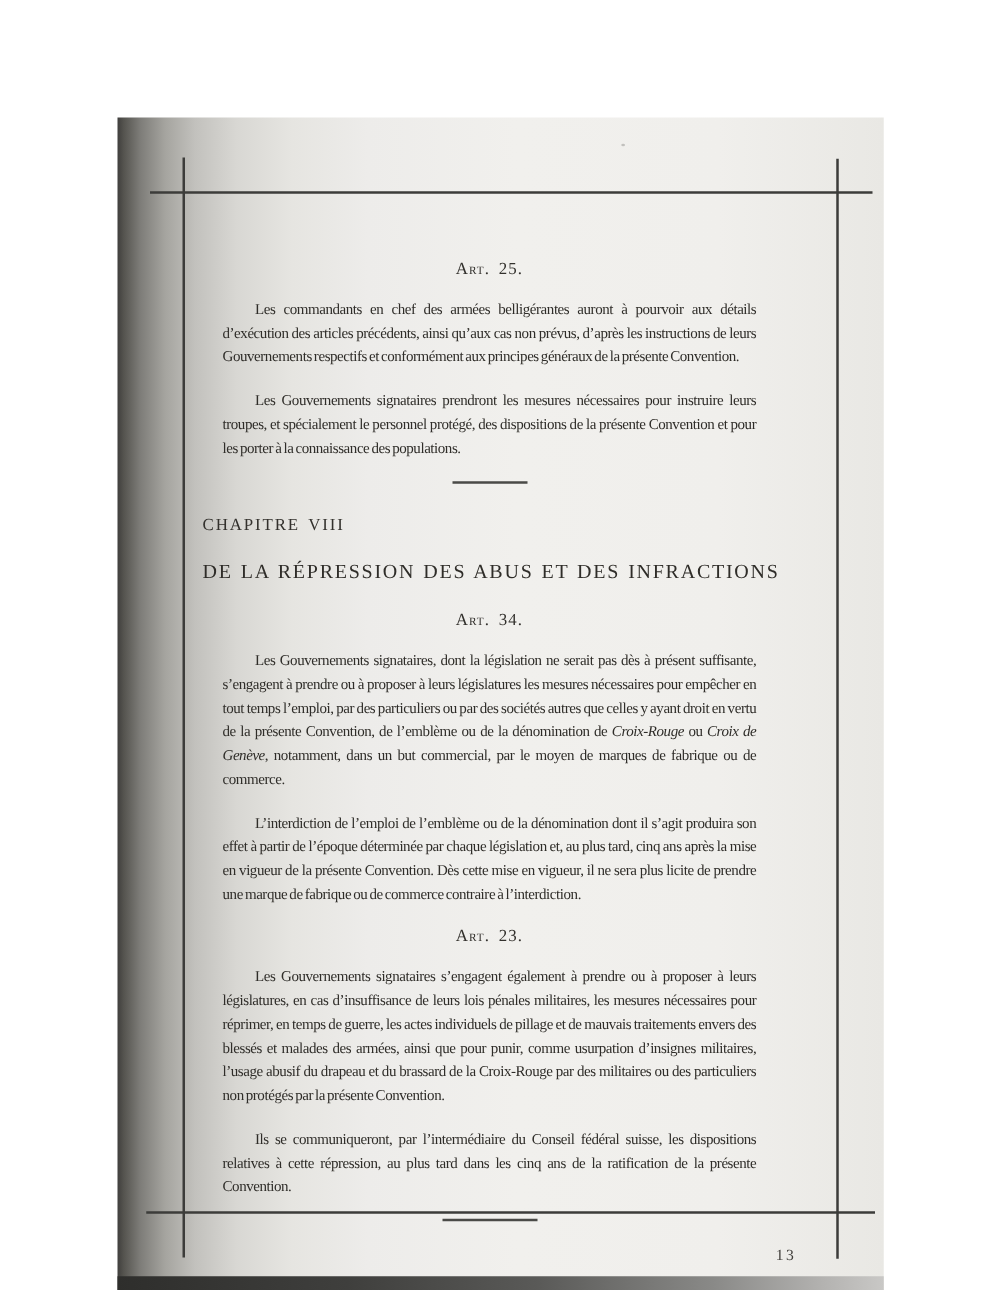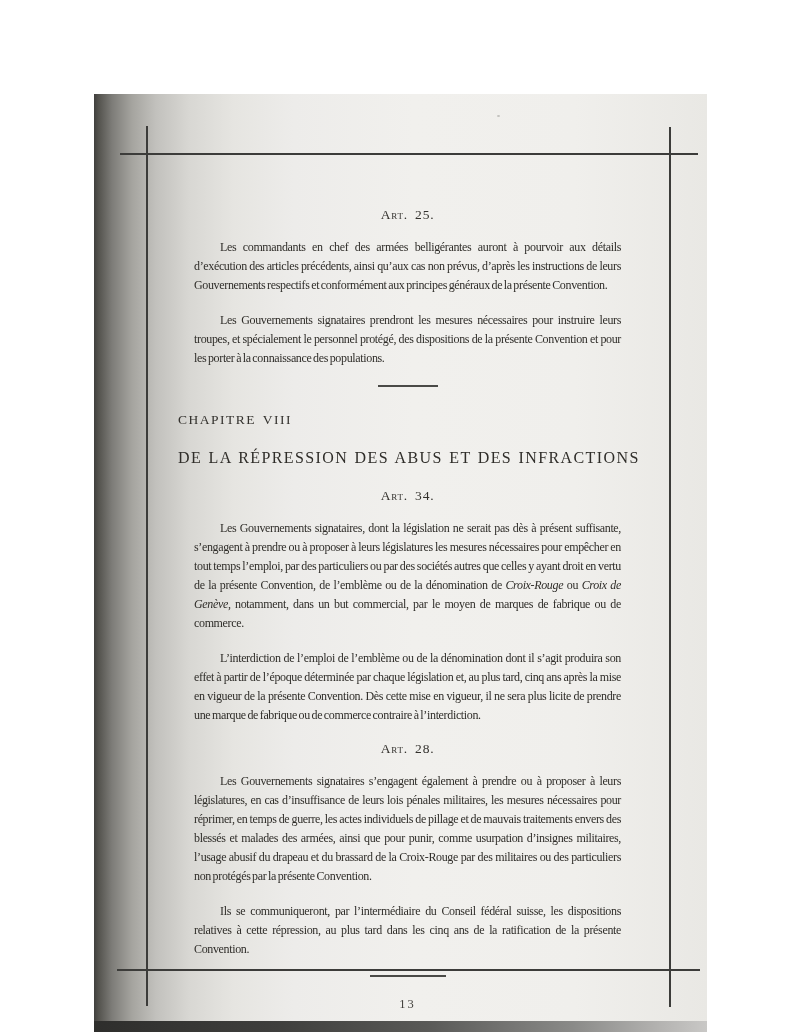--- a/index.html
+++ b/index.html
@@ -18,21 +18,21 @@
     position:absolute;left:0;bottom:0;width:100%;height:11px;
     background:linear-gradient(90deg,#2e2e2c 0%,#3f3f3d 30%,#5a5a58 55%,#8a8a88 78%,#b3b2b0 92%,#c9c8c6 100%);
   }
   .frame{position:absolute;background:#3c3c3a;}
   .frame-top{left:26px;top:59px;width:578px;height:2px;}
   .frame-bottom{left:23px;top:875px;width:583px;height:2px;}
   .frame-left{left:52px;top:32px;width:2px;height:880px;}
   .frame-right{left:575px;top:33px;width:2px;height:880px;}
   .speck{position:absolute;width:3px;height:2px;background:#c2c1be;border-radius:50%;}
   .content{
-    position:absolute;left:84px;top:113px;width:459px;
+    position:absolute;left:68px;top:113px;width:459px;
     color:#2f2d29;font-size:12px;line-height:19px;
     letter-spacing:-0.35px;word-spacing:-1px;text-align:justify;
   }
   .art-heading{
     text-align:center;font-variant:small-caps;font-size:13.5px;line-height:15px;
     letter-spacing:0.8px;word-spacing:3px;color:#33312d;
   }
   .content p{margin:16px;text-indent:26px;}
   .mt7{margin-top:7px;}  .mt8{margin-top:8px;}  .mt17{margin-top:17px;}
   .mt21{margin-top:21px;} .mt25{margin-top:25px;} .mt5{margin-top:5px;}
@@ -42,21 +42,21 @@
   }
   .chapter-title{
     text-align:center;font-size:16px;line-height:18px;letter-spacing:1.4px;
     word-spacing:1px;color:#2f2d29;white-space:nowrap;letter-spacing:1.4px;
   }
   .divider{height:2px;background:#4a4a47;margin-left:auto;margin-right:auto;}
   .divider-1{width:60px;}
   .divider-2{width:76px;}
   .it{font-style:italic;}
   .page-num{
-    position:absolute;left:84px;top:903px;width:459px;text-align:center;
+    position:absolute;left:84px;top:903px;width:459px;text-align:right;
     font-size:12.5px;letter-spacing:2px;color:#3f3d39;
   }
 </style>
 </head>
 <body>
 
 <div class="page">
 
   <div class="frame frame-top"></div>
   <div class="frame frame-bottom"></div>
@@ -73,21 +73,21 @@
 
     <div class="divider divider-1 mt17"></div>
 
     <div class="chapter-label mt25">CHAPITRE VIII</div>
     <div class="chapter-title mt21">DE LA RÉPRESSION DES ABUS ET DES INFRACTIONS</div>
 
     <div class="art-heading mt21">Art. 34.</div>
     <p class="mt8"><span>Les Gouvernements signataires, dont la législation ne serait pas dès à présent suffisante, s’engagent à prendre ou à proposer à leurs législatures les mesures nécessaires pour empêcher en tout temps l’emploi, par des particuliers ou par des sociétés autres que celles y ayant droit en vertu de la présente Convention, de l’emblème ou de la dénomination de </span><span class="it">Croix-Rouge</span><span> ou </span><span class="it">Croix de Genève</span><span>, notamment, dans un but commercial, par le moyen de marques de fabrique ou de commerce.</span></p>
     <p>L’interdiction de l’emploi de l’emblème ou de la dénomination dont il s’agit produira son effet à partir de l’époque déterminée par chaque législation et, au plus tard, cinq ans après la mise en vigueur de la présente Convention. Dès cette mise en vigueur, il ne sera plus licite de prendre une marque de fabrique ou de commerce contraire à l’interdiction.</p>
 
-    <div class="art-heading mt7">Art. 28.</div>
+    <div class="art-heading mt7">Art. 23.</div>
     <p class="mt8">Les Gouvernements signataires s’engagent également à prendre ou à proposer à leurs législatures, en cas d’insuffisance de leurs lois pénales militaires, les mesures nécessaires pour réprimer, en temps de guerre, les actes individuels de pillage et de mauvais traitements envers des blessés et malades des armées, ainsi que pour punir, comme usurpation d’insignes militaires, l’usage abusif du drapeau et du brassard de la Croix-Rouge par des militaires ou des particuliers non protégés par la présente Convention.</p>
     <p>Ils se communiqueront, par l’intermédiaire du Conseil fédéral suisse, les dispositions relatives à cette répression, au plus tard dans les cinq ans de la ratification de la présente Convention.</p>
 
     <div class="divider divider-2 mt5"></div>
 
   </div>
 
   <div class="page-num">13</div>
 
   <div class="page-bottom-edge"></div>

